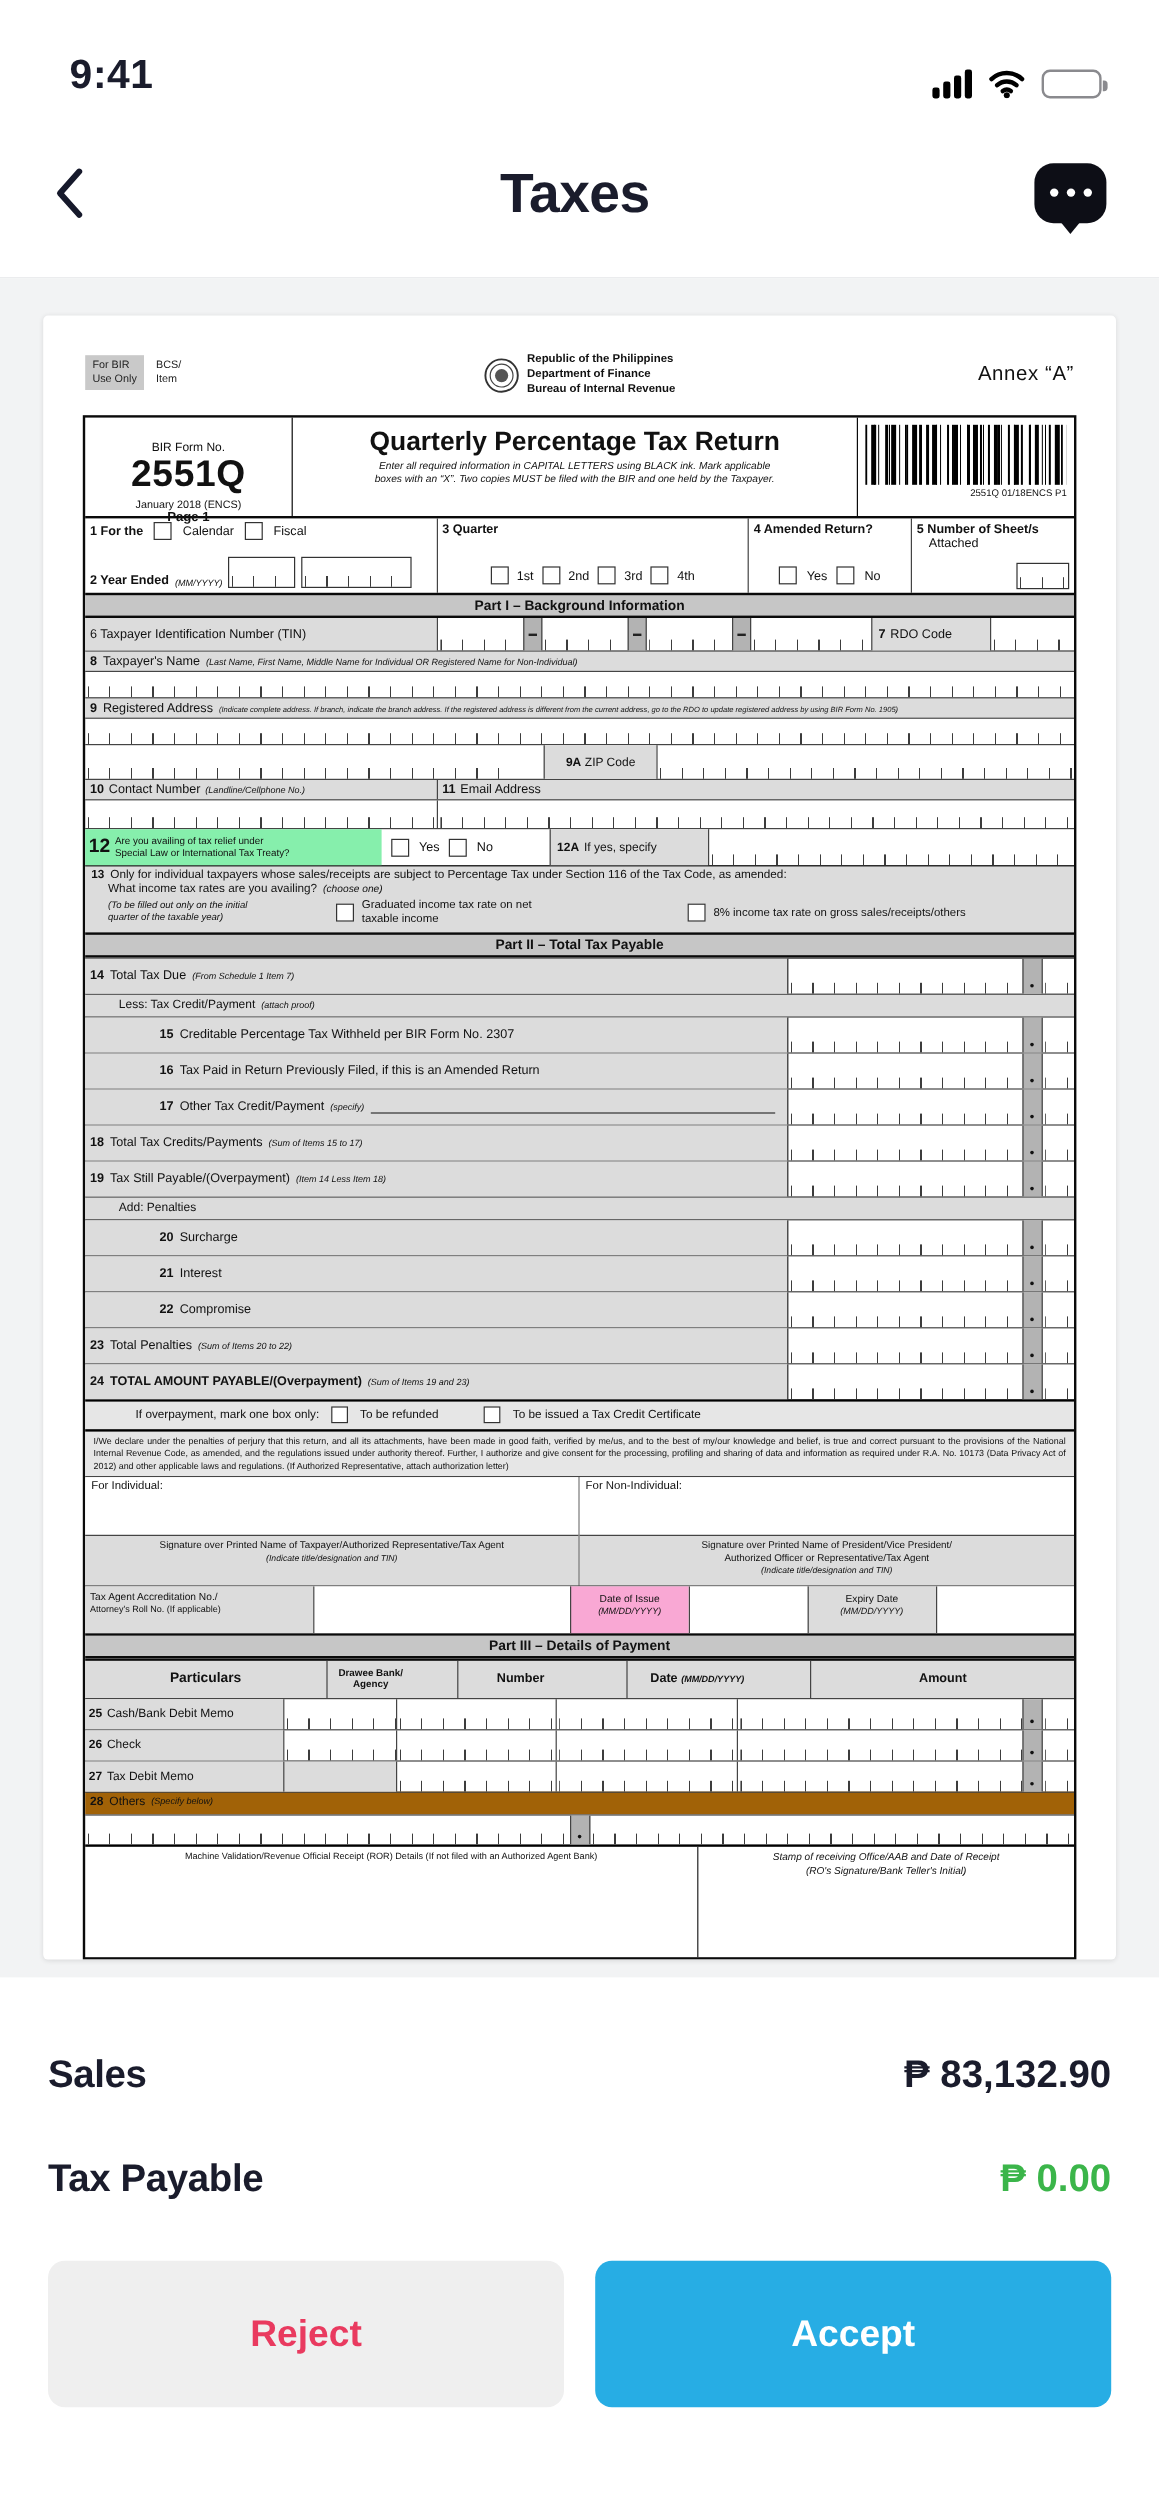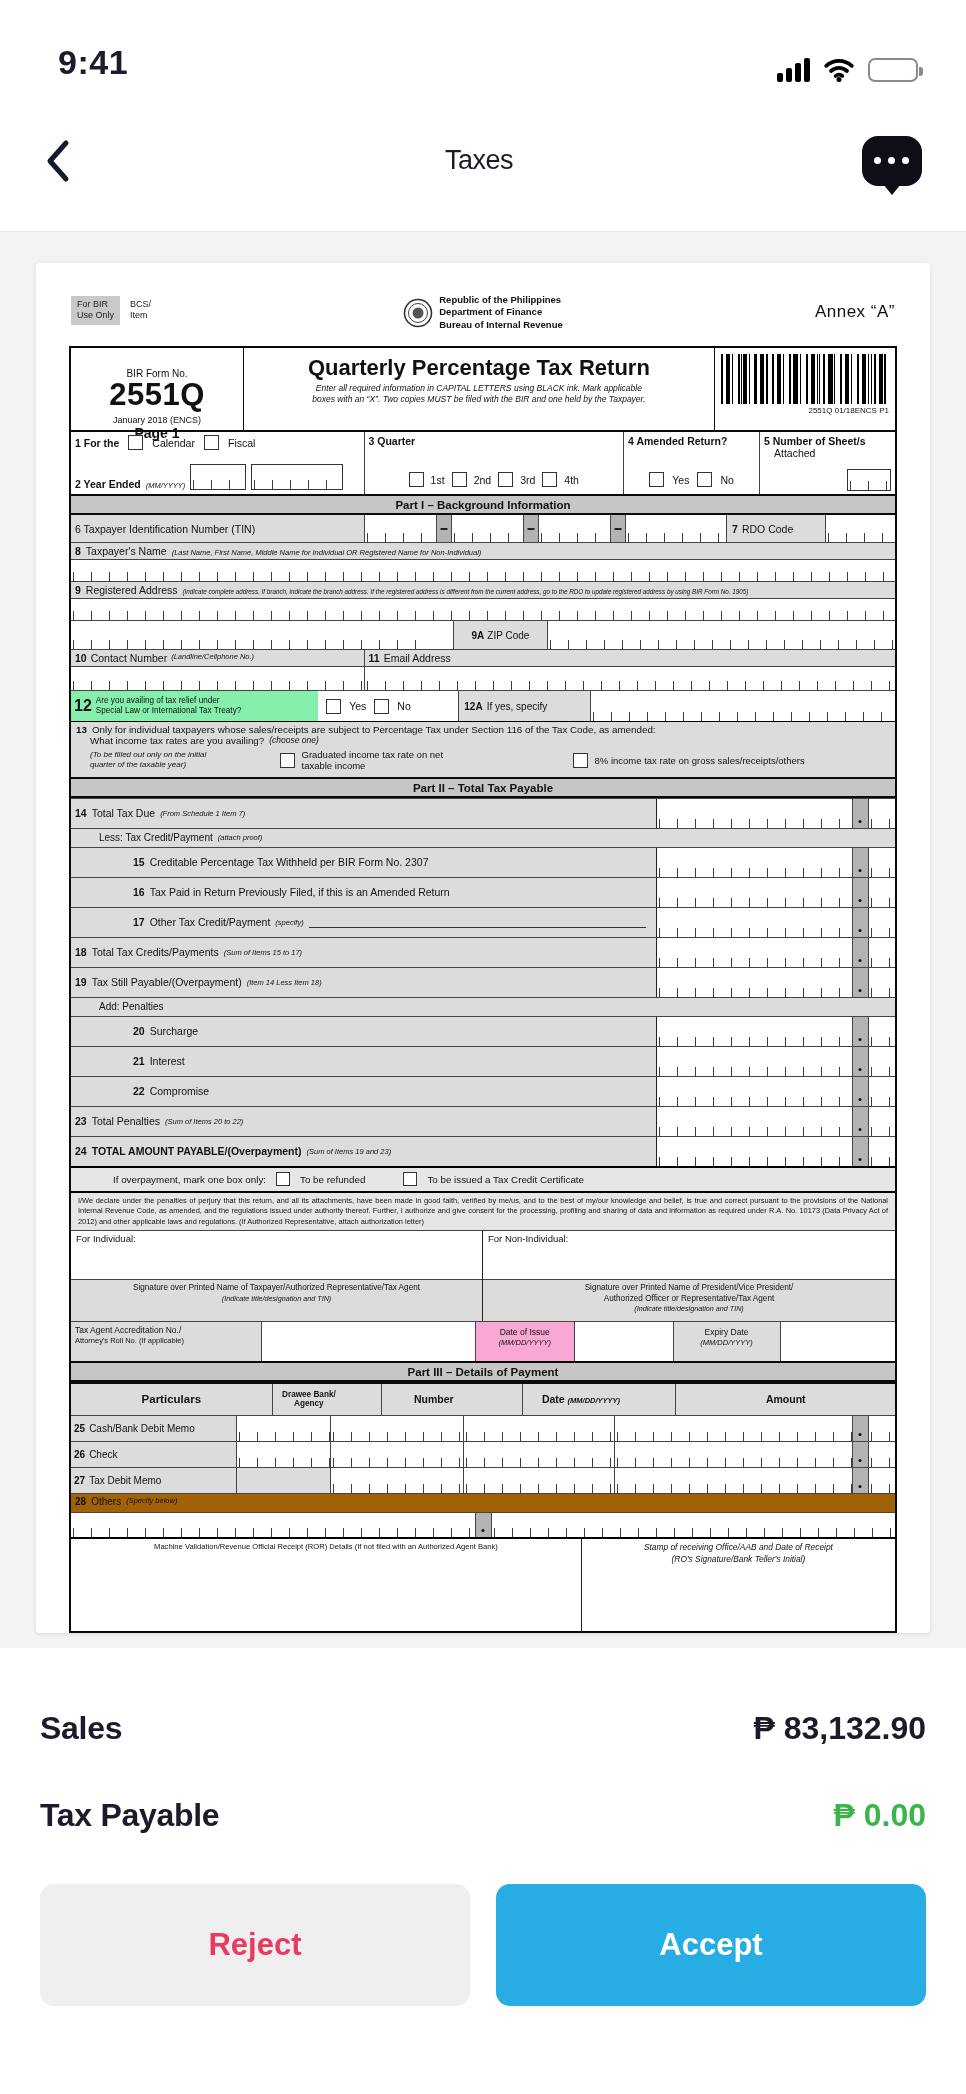--- a/index.html
+++ b/index.html
@@ -17,21 +17,21 @@
   .sig{ display:flex; align-items:flex-end; gap:3px; }
   .sig i{ display:block; width:6px; background:#000; border-radius:2px; }
   .sig i:nth-child(1){height:9px} .sig i:nth-child(2){height:14px} .sig i:nth-child(3){height:19px} .sig i:nth-child(4){height:24px}
   .battery{ width:50px; height:24px; border:2px solid #8a8a8e; border-radius:7px; position:relative; padding:3px; }
   .battery .fill{ width:100%; height:100%; background:#000; border-radius:3px; }
   .battery::after{ content:""; position:absolute; right:-7px; top:7px; width:4px; height:9px; background:#8a8a8e; border-radius:0 3px 3px 0; }
 
   
   .app-header{ height:142px; background:#fff; display:flex; align-items:center; justify-content:space-between; padding:0 44px; border-bottom:1px solid #e7e8ea; }
   .back-btn{ width:56px; display:flex; align-items:center; cursor:pointer; }
-  .page-title{ font-size:27px; font-weight:400; letter-spacing:-.5px; }
+  .page-title{ font-size:46px; font-weight:700; letter-spacing:-.5px; }
   .chat-btn{ width:64px; display:flex; justify-content:flex-end; cursor:pointer; }
   .chat-ic{ width:60px; height:50px; background:#0d0e16; border-radius:16px; position:relative; display:flex; align-items:center; justify-content:center; gap:7px; }
   .chat-ic::after{ content:""; position:absolute; bottom:-9px; left:50%; transform:translateX(-50%); border:9px solid transparent; border-top:11px solid #0d0e16; border-bottom:0; }
   .chat-ic b{ width:7px; height:7px; border-radius:50%; background:#fff; }
 
   
   .content{ height:1416px; background:#f2f3f4; padding:31px 36px 0; }
   .form-card{ width:894px; height:1370px; background:#fff; border-radius:4px; box-shadow:0 1px 4px rgba(0,0,0,.10); padding:31px 33px 0; overflow:hidden; font-family:"Liberation Sans",sans-serif; color:#111; }
 
   
@@ -43,21 +43,21 @@
   .fh-annex{ margin-left:auto; font-size:17px; padding-top:6px; letter-spacing:.5px; }
 
   .form-box{ border:2.5px solid #0a0a0a; }
 
   
   .title-row{ display:flex; height:84px; border-bottom:2px solid #0a0a0a; }
   .tr-left{ width:21%; border-right:1.5px solid #0a0a0a; text-align:center; padding-top:20px; }
   .tr-left .fno{ font-size:10px; }
   .tr-left .big{ font-size:31px; font-weight:800; letter-spacing:.5px; line-height:1.05; }
   .tr-left .ed{ font-size:9px; margin-top:3px; }
-  .tr-left .pg{ font-size:14px; font-weight:bold; }
+  .tr-left .pg{ font-size:11px; font-weight:bold; }
   .tr-mid{ width:57%; text-align:center; padding-top:7px; }
   .tr-mid .t{ font-size:22px; font-weight:800; }
   .tr-mid .s{ font-size:8.5px; font-style:italic; line-height:1.35; margin-top:2px; }
   .tr-right{ width:22%; border-left:1.5px solid #0a0a0a; padding:6px 6px 0; }
   .barcode{ height:50px; background:
       repeating-linear-gradient(90deg,#000 0 2px,transparent 2px 5px,#000 5px 9px,transparent 9px 11px,#000 11px 12px,transparent 12px 17px),
       repeating-linear-gradient(90deg,transparent 0 7px,#000 7px 8px,transparent 8px 13px);
     background-color:#fff; }
   .bc-cap{ font-size:8px; text-align:right; margin-top:2px; }
 
@@ -94,21 +94,21 @@
   .r6-rdo{ width:8.5%; border-left:1px solid #444; }
 
   .lab-row{ background:#dcdcdc; border-top:1px solid #444; font-size:10.5px; padding:2px 4px; display:flex; gap:5px; align-items:baseline; }
   .comb-row{ height:22px; border-top:1px solid #444; }
   .r9b{ display:flex; height:29px; border-top:1px solid #444; }
   .r9b .comb{ flex:1; }
   .zipL{ width:11.5%; background:#dcdcdc; border-left:1px solid #444; display:flex; align-items:center; justify-content:center; font-size:10px; gap:3px;margin-left:35px; }
   .zipC{ width:9%; border-left:1px solid #444; }
 
   .r1011{ display:flex; background:#dcdcdc; border-top:1px solid #444; font-size:10.5px; }
-  .r1011 > div{ padding:2px 4px; display:flex; gap:4px; align-items:flex-start; }
+  .r1011 > div{ padding:2px 4px; display:flex; gap:4px; align-items:center; }
   .c1011{ display:flex; height:24px; border-top:1px solid #444; }
   .w-contact{ width:35.5%; } .w-email{ width:64.5%; border-left:1px solid #444; }
 
   .r12{ display:flex; height:31px; border-top:1px solid #444; }
   .r12-q{ width:30%; background:#86efac; display:flex; align-items:center; gap:4px; padding:1px 3px; }
   .r12-q .two{ font-size:8.2px; line-height:1.25; }
   .r12-yn{ width:17%; display:flex; align-items:center; gap:8px; font-size:10.5px; padding-left:8px; }
   .r12-12a{ width:16%; background:#dcdcdc; border-left:1px solid #444; display:flex; align-items:center; padding-left:5px; font-size:10px; gap:4px; }
   .r12-spec{ width:37%; border-left:1px solid #444; }
 

